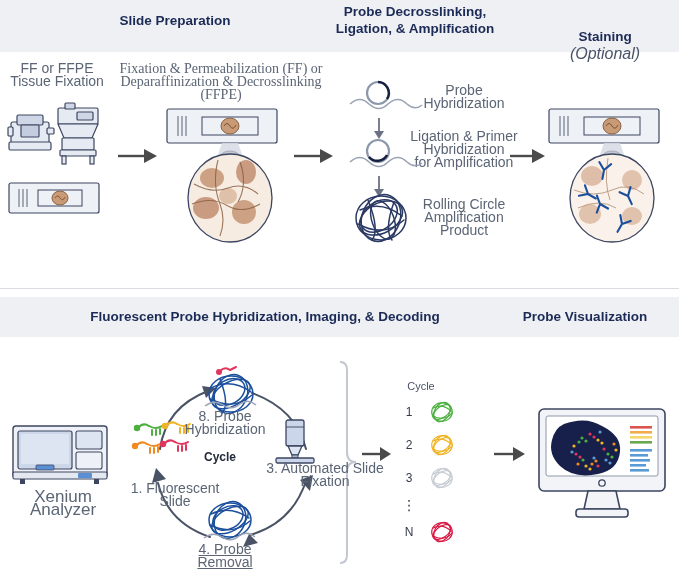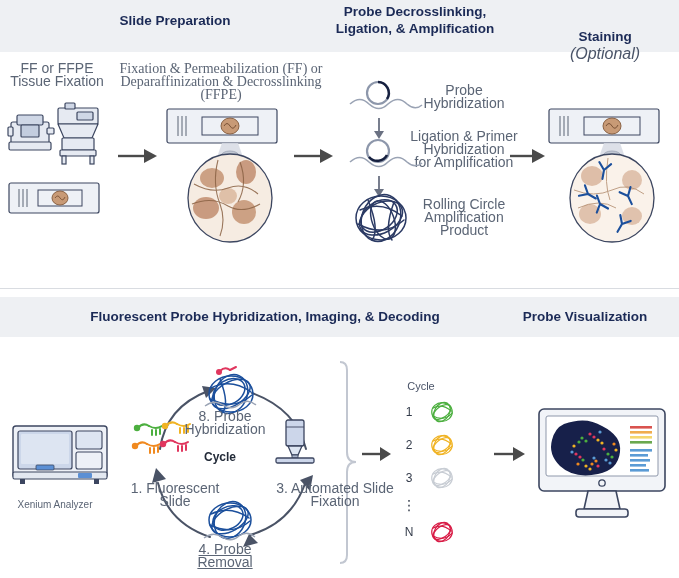--- a/index.html
+++ b/index.html
@@ -43,25 +43,25 @@
     font-size: 14px;
     line-height: 13px;
     text-align: center;
   }
 
   #cap-ff     { left: 2px;  top: 62px;  width: 110px; }
   #cap-fix    { left: 112px; top: 62px; width: 218px; font-family: Liberation Serif, serif; }
   #cap-ph     { left: 418px; top: 84px; width: 92px; }
   #cap-lig    { left: 410px; top: 130px; width: 108px; }
   #cap-rca    { left: 414px; top: 198px; width: 100px; }
-  #cap-xen    { left: 0;  top: 490px; width: 110px; font-size: 10px; margin-top: 8px; }
+  #cap-xen    { left: 8px;  top: 490px; width: 110px; font-size: 17px; }
 
   #cap-c1 { left: 170px; top: 410px; width: 110px; }
   #cap-c2 { left: 120px; top: 482px; width: 110px; }
-  #cap-c3 { left: 276px; top: 462px; width: 118px; margin-top: 20px; }
+  #cap-c3 { left: 266px; top: 462px; width: 118px; }
   #cap-c4 { left: 175px; top: 543px; width: 100px; text-decoration: underline; }
   #lbl-cycle-center {
     position: absolute; left: 185px; top: 450px; width: 70px;
     text-align: center; font-size: 12px; font-weight: bold; color: #222a38;
   }
   #lbl-cycle-col {
     position: absolute; left: 396px; top: 380px; width: 50px;
     text-align: center; font-size: 11px; color: #4a5468;
   }
   .cyc-num {

